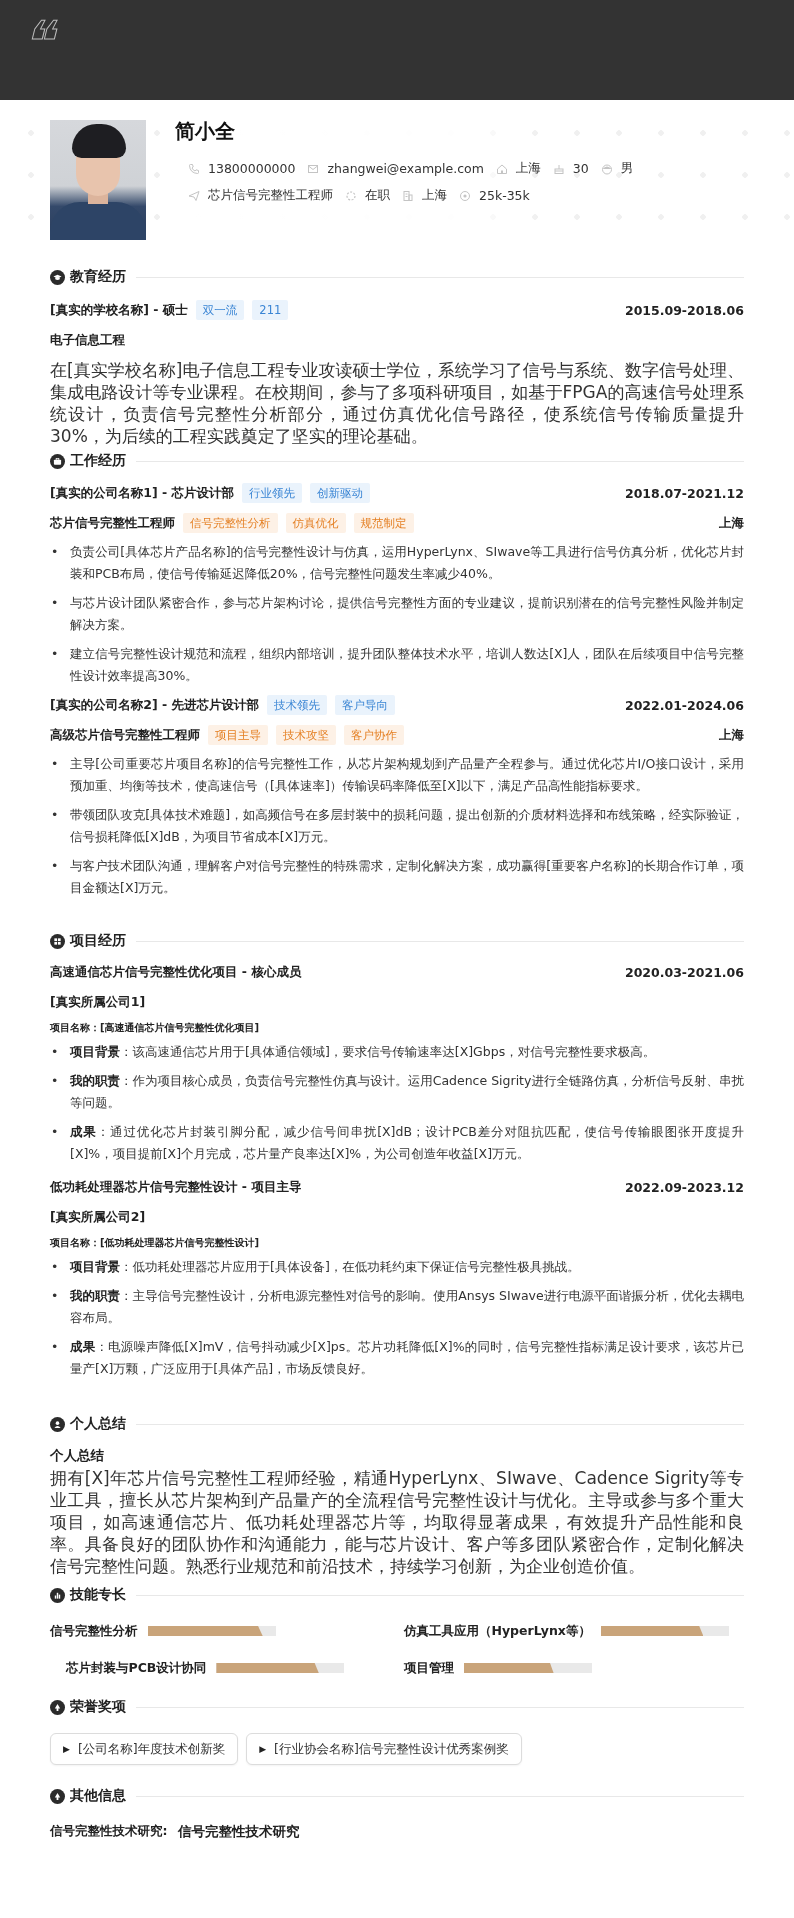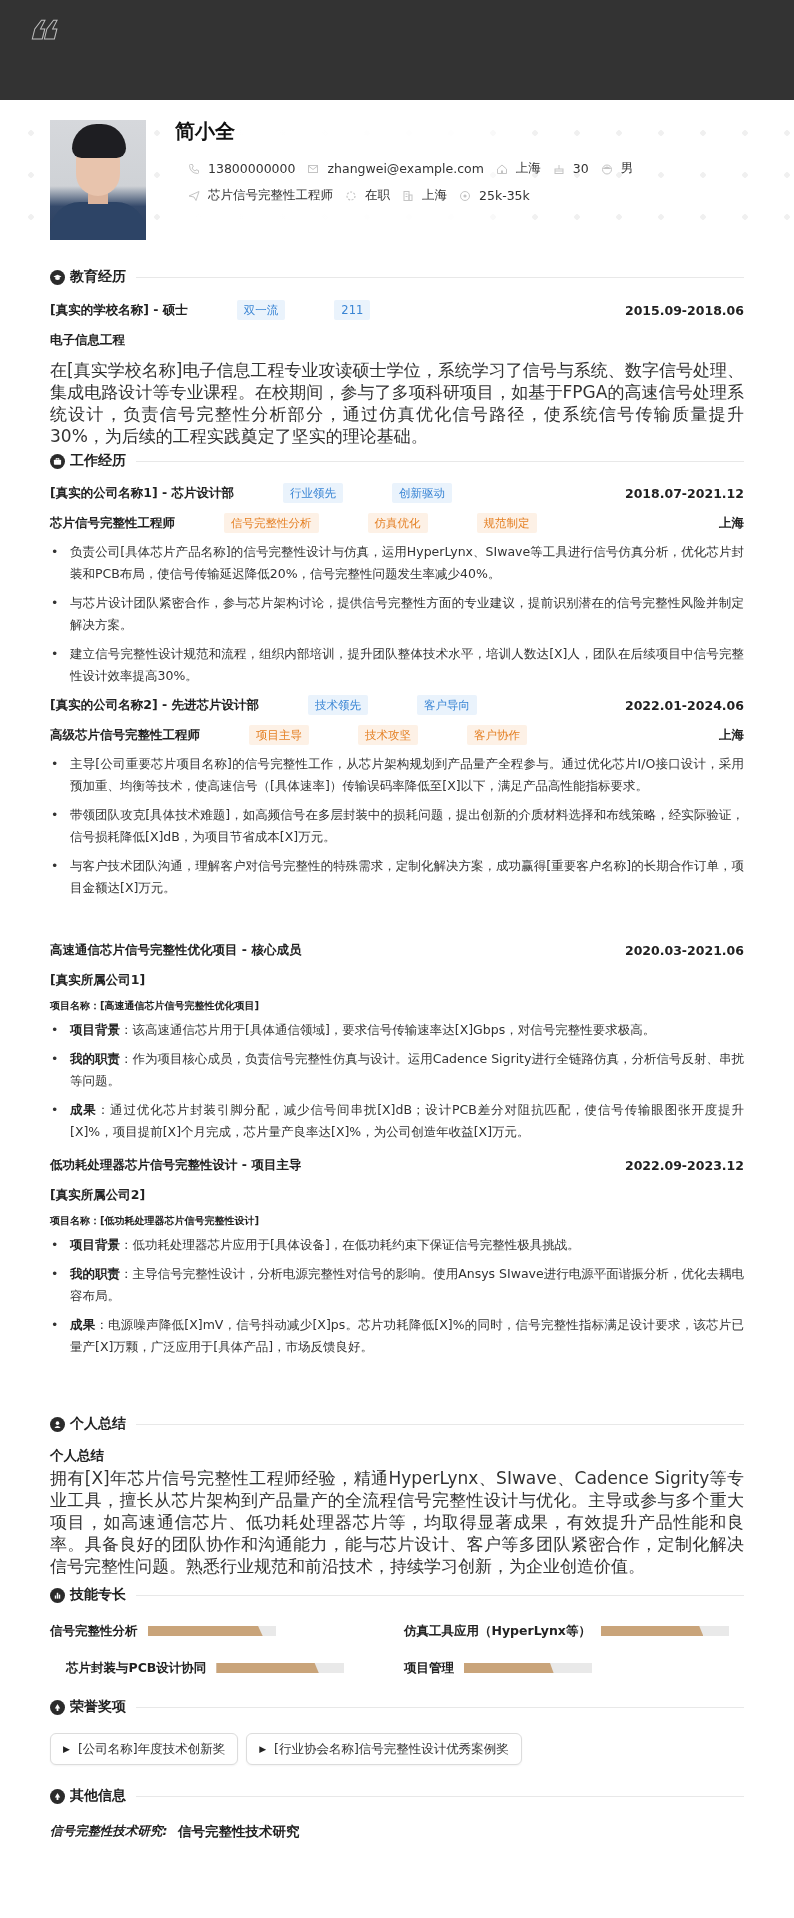--- a/index.html
+++ b/index.html
@@ -88,21 +88,21 @@
   .sec-icon {
     width: 15px; height: 15px; border-radius: 50%; background: #2b2b2b;
     display: inline-flex; align-items: center; justify-content: center;
     margin-right: 5px;
   }
   .sec-icon svg { width: 9px; height: 9px; }
   .sec-title { font-size: 14px; font-weight: bold; color: #222; white-space: nowrap; }
   .sec-line { flex: 1; height: 1px; background: #e8e8e8; margin-left: 10px; }
 
   .row { display: flex; align-items: center; justify-content: space-between; height: 22px; }
-  .row-left { display: flex; align-items: center; gap: 41px; }
+  .row-left { display: flex; align-items: center; }
   .strong { font-weight: bold; font-size: 12.5px; color: #222; }
   .date { font-weight: bold; font-size: 12.5px; color: #222; }
   .tag {
     font-size: 11.5px; padding: 2px 7px; margin-left: 8px; border-radius: 2px;
     line-height: 16px;
   }
   .tag.blue { background: #eaf3fc; color: #3a85d4; }
   .tag.orange { background: #fdf1e6; color: #e47f22; }
   .para { font-size: 17px; line-height: 22px; color: #333; text-align: justify; }
   .bullets { list-style: none; }
@@ -132,21 +132,21 @@
   .award {
     display: flex; align-items: center; height: 32px; padding: 0 12px;
     border: 1px solid #dcdcdc; border-radius: 6px; margin-right: 8px;
     font-size: 12.5px; color: #333; background: #fff;
     box-shadow: 0 1px 2px rgba(0,0,0,0.05);
   }
   .award .tri { font-size: 9px; color: #222; margin-right: 8px; }
 
   
   .other-row { display: flex; }
-  .other-label { width: 128px; font-size: 12.5px; font-weight: bold; color: #222; white-space: nowrap; line-height: 22px; font-style: italic; }
+  .other-label { width: 128px; font-size: 12.5px; font-weight: bold; color: #222; white-space: nowrap; line-height: 22px; }
   .other-body { flex: 1; }
   .other-title { font-size: 13.5px; font-weight: bold; color: #222; line-height: 22px; margin-bottom: 2px; }
 </style>
 </head>
 <body>
 
 <div class="top-banner">
   <div class="quote-mark">❝</div>
 </div>
 <div class="pattern"></div>
@@ -336,20 +336,32 @@
     </div>
     <div style="height:7px"></div>
     <ul class="bullets">
       <li>主导[公司重要芯片项目名称]的信号完整性工作，从芯片架构规划到产品量产全程参与。通过优化芯片I/O接口设计，采用预加重、均衡等技术，使高速信号（[具体速率]）传输误码率降低至[X]以下，满足产品高性能指标要求。</li>
       <li>带领团队攻克[具体技术难题]，如高频信号在多层封装中的损耗问题，提出创新的介质材料选择和布线策略，经实际验证，信号损耗降低[X]dB，为项目节省成本[X]万元。</li>
       <li>与客户技术团队沟通，理解客户对信号完整性的特殊需求，定制化解决方案，成功赢得[重要客户名称]的长期合作订单，项目金额达[X]万元。</li>
     </ul>
   </div>
 
   <div class="section" style="top:830px;">
+    <div class="sec-head">
+      <span class="sec-icon">
+        <svg viewBox="0 0 10 10">
+            <rect x="1.5" y="1.5" width="3" height="3" fill="#fff"></rect>
+            <rect x="5.5" y="1.5" width="3" height="3" fill="#fff"></rect>
+            <rect x="1.5" y="5.5" width="3" height="3" fill="#fff"></rect>
+            <rect x="5.5" y="5.5" width="3" height="3" fill="#fff"></rect>
+          </svg>
+      </span>
+      <span class="sec-title">项目经历</span>
+      <span class="sec-line"></span>
+    </div>
     <div style="height:9px"></div>
     <div class="row">
       <span class="strong">高速通信芯片信号完整性优化项目 - 核心成员</span>
       <span class="date">2020.03-2021.06</span>
     </div>
     <div style="height:8px"></div>
     <div class="row">
       <span class="strong">[真实所属公司1]</span>
     </div>
     <div style="height:2px"></div>

